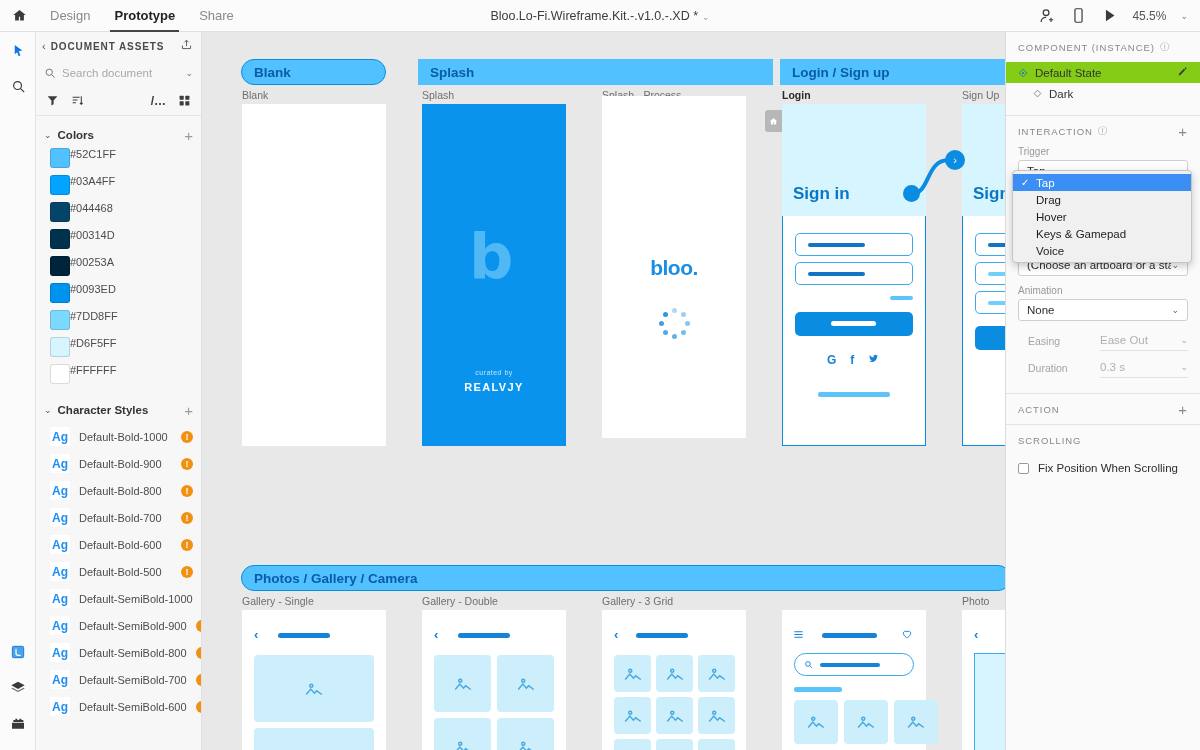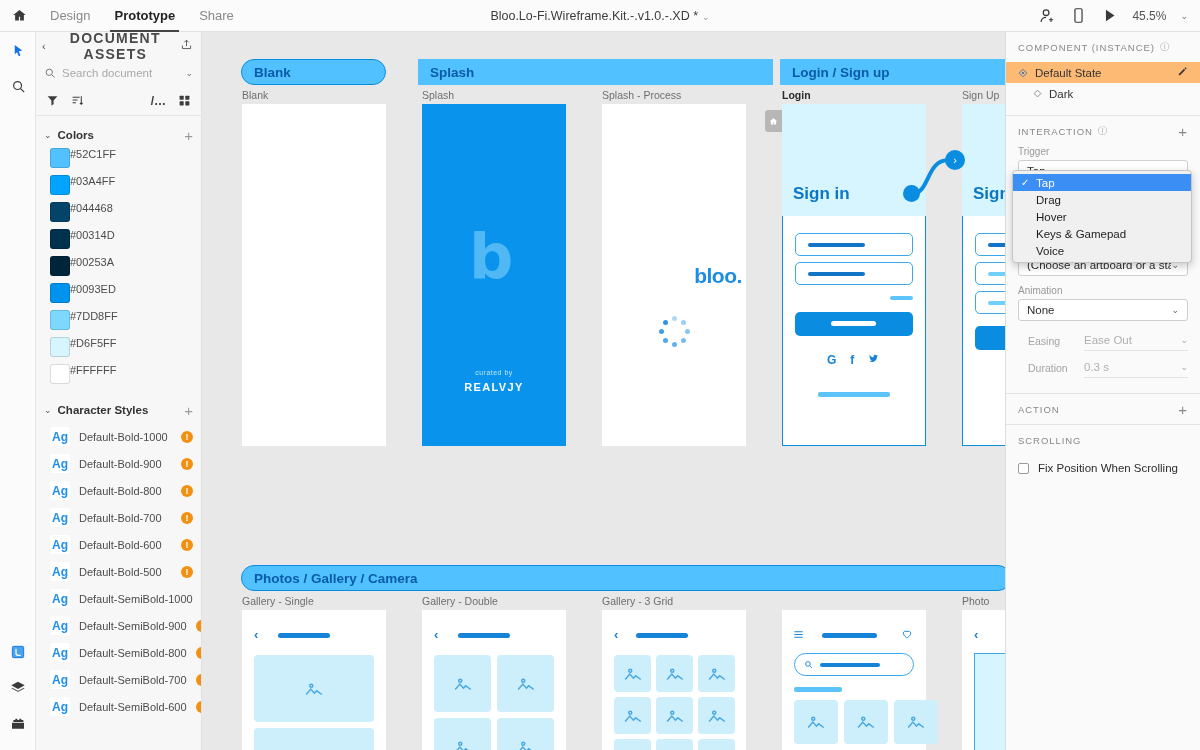--- a/index.html
+++ b/index.html
@@ -55,23 +55,22 @@
   
   .assets {
     position: absolute; top: 32px; left: 36px; width: 166px; height: 718px;
     background: #f7f7f7; border-right: 1px solid #e0e0e0; overflow: hidden;
   }
   .assets-head {
     height: 28px; display: flex; align-items: center; padding: 0 8px 0 6px;
   }
   .assets-head .back { font-size: 11px; color: #555; margin-right: 5px; }
   .assets-title {
-    font-size: 14px; letter-spacing: .09em; color: #4a4a4a; font-weight: bold;
+    font-size: 10px; letter-spacing: .09em; color: #4a4a4a; font-weight: bold;
     text-transform: uppercase;
-    text-align: center;
   }
   .assets-head .export { margin-left: auto; }
   .search-row {
     height: 26px; display: flex; align-items: center; padding: 0 8px; gap: 6px;
   }
   .search-input {
     border: none; background: transparent; font-size: 11.5px; color: #999;
     font-family: inherit; outline: none; flex: 1; width: 10px;
   }
   .search-input::placeholder { color: #a9a9a9; }
@@ -180,37 +179,37 @@
   .rp-sec-head {
     display: flex; align-items: center; padding: 0 12px; height: 30px;
     font-size: 9.5px; letter-spacing: .1em; color: #888; text-transform: uppercase;
   }
   .rp-sec-head .i { margin-left: 5px; opacity: .65; }
   .rp-sec-head .plus { margin-left: auto; font-size: 15px; color: #8a8a8a; line-height: 1; }
   .state-row {
     display: flex; align-items: center; height: 21px; padding: 0 12px; gap: 7px;
     font-size: 11.5px; color: #333;
   }
-  .state-row.sel { background: #fdba74; }
+  .state-row.sel { background: #84cc16; }
   .state-row .pencil { margin-left: auto; }
   .fld-label { font-size: 10px; color: #999; padding: 0 12px; margin-bottom: 3px; }
   .select {
     margin: 0 12px; height: 22px; background: #fff; border: 1px solid #cfcfcf;
     border-radius: 3px; display: flex; align-items: center; padding: 0 8px;
     font-size: 11.5px; color: #2d2d2d;
   }
   .select .sv { flex: 1; overflow: hidden; white-space: nowrap; }
   .select .cv { color: #666; font-size: 9px; }
   .checkrow {
     display: flex; align-items: center; gap: 9px; padding: 0 12px; height: 26px;
     font-size: 11.5px; color: #2d2d2d;
   }
   .cbox { width: 11px; height: 11px; border: 1px solid #9b9b9b; border-radius: 2px; background: #fff; flex: 0 0 auto; }
   .inline-row {
-    display: flex; align-items: center; padding: 0 12px 0 22px; height: 27px; gap: 4px;
+    display: flex; align-items: center; padding: 0 12px 0 22px; height: 27px; gap: 20px;
   }
   .inline-row .lb { font-size: 10.5px; color: #a4a4a4; width: 52px; }
   .inline-row .vwrap {
     flex: 1; display: flex; align-items: center; border-bottom: 1px solid #e2e2e2; height: 20px;
   }
   .inline-row .vv { flex: 1; font-size: 11.5px; color: #b0b0b0; }
   .inline-row .cv { font-size: 9px; color: #a8a8a8; }
 
   
   .dropdown {
@@ -468,21 +467,21 @@
     <div class="ab-label" style="left:759px;top:57px;">Sign Up</div>
 
     <div class="ab" style="left:39px;top:72px;width:144px;height:342px;"></div>
 
     <div class="ab splash" style="left:219px;top:72px;width:144px;height:342px;">
       <div class="logo-b" style="left:47px;top:122px;">b</div>
       <div class="curated" style="top:265px;font-size:7px;letter-spacing:.5px;">curated by</div>
       <div class="curated" style="top:277px;font-size:11px;font-weight:bold;letter-spacing:1.4px;color:#ffffff;">REALVJY</div>
     </div>
 
-    <div class="ab" style="left:399px;top:72px;width:144px;height:342px;padding-left:44px;">
+    <div class="ab" style="left:399px;top:64px;width:144px;height:342px;">
       <div class="brandtxt" style="top:160px;">bloo.</div>
       <div class="spinner" style="left:55px;top:210px;" id="spinner">
           <i style="left: 15px; top: 2px; opacity: 0.35;"></i>
           <i style="left: 24.1924px; top: 5.80761px; opacity: 0.43;"></i>
           <i style="left: 28px; top: 15px; opacity: 0.51;"></i>
           <i style="left: 24.1924px; top: 24.1924px; opacity: 0.59;"></i>
           <i style="left: 15px; top: 28px; opacity: 0.68;"></i>
           <i style="left: 5.80761px; top: 24.1924px; opacity: 0.76;"></i>
           <i style="left: 2px; top: 15px; opacity: 0.84;"></i>
           <i style="left: 5.80761px; top: 5.80761px; opacity: 0.92;"></i>

